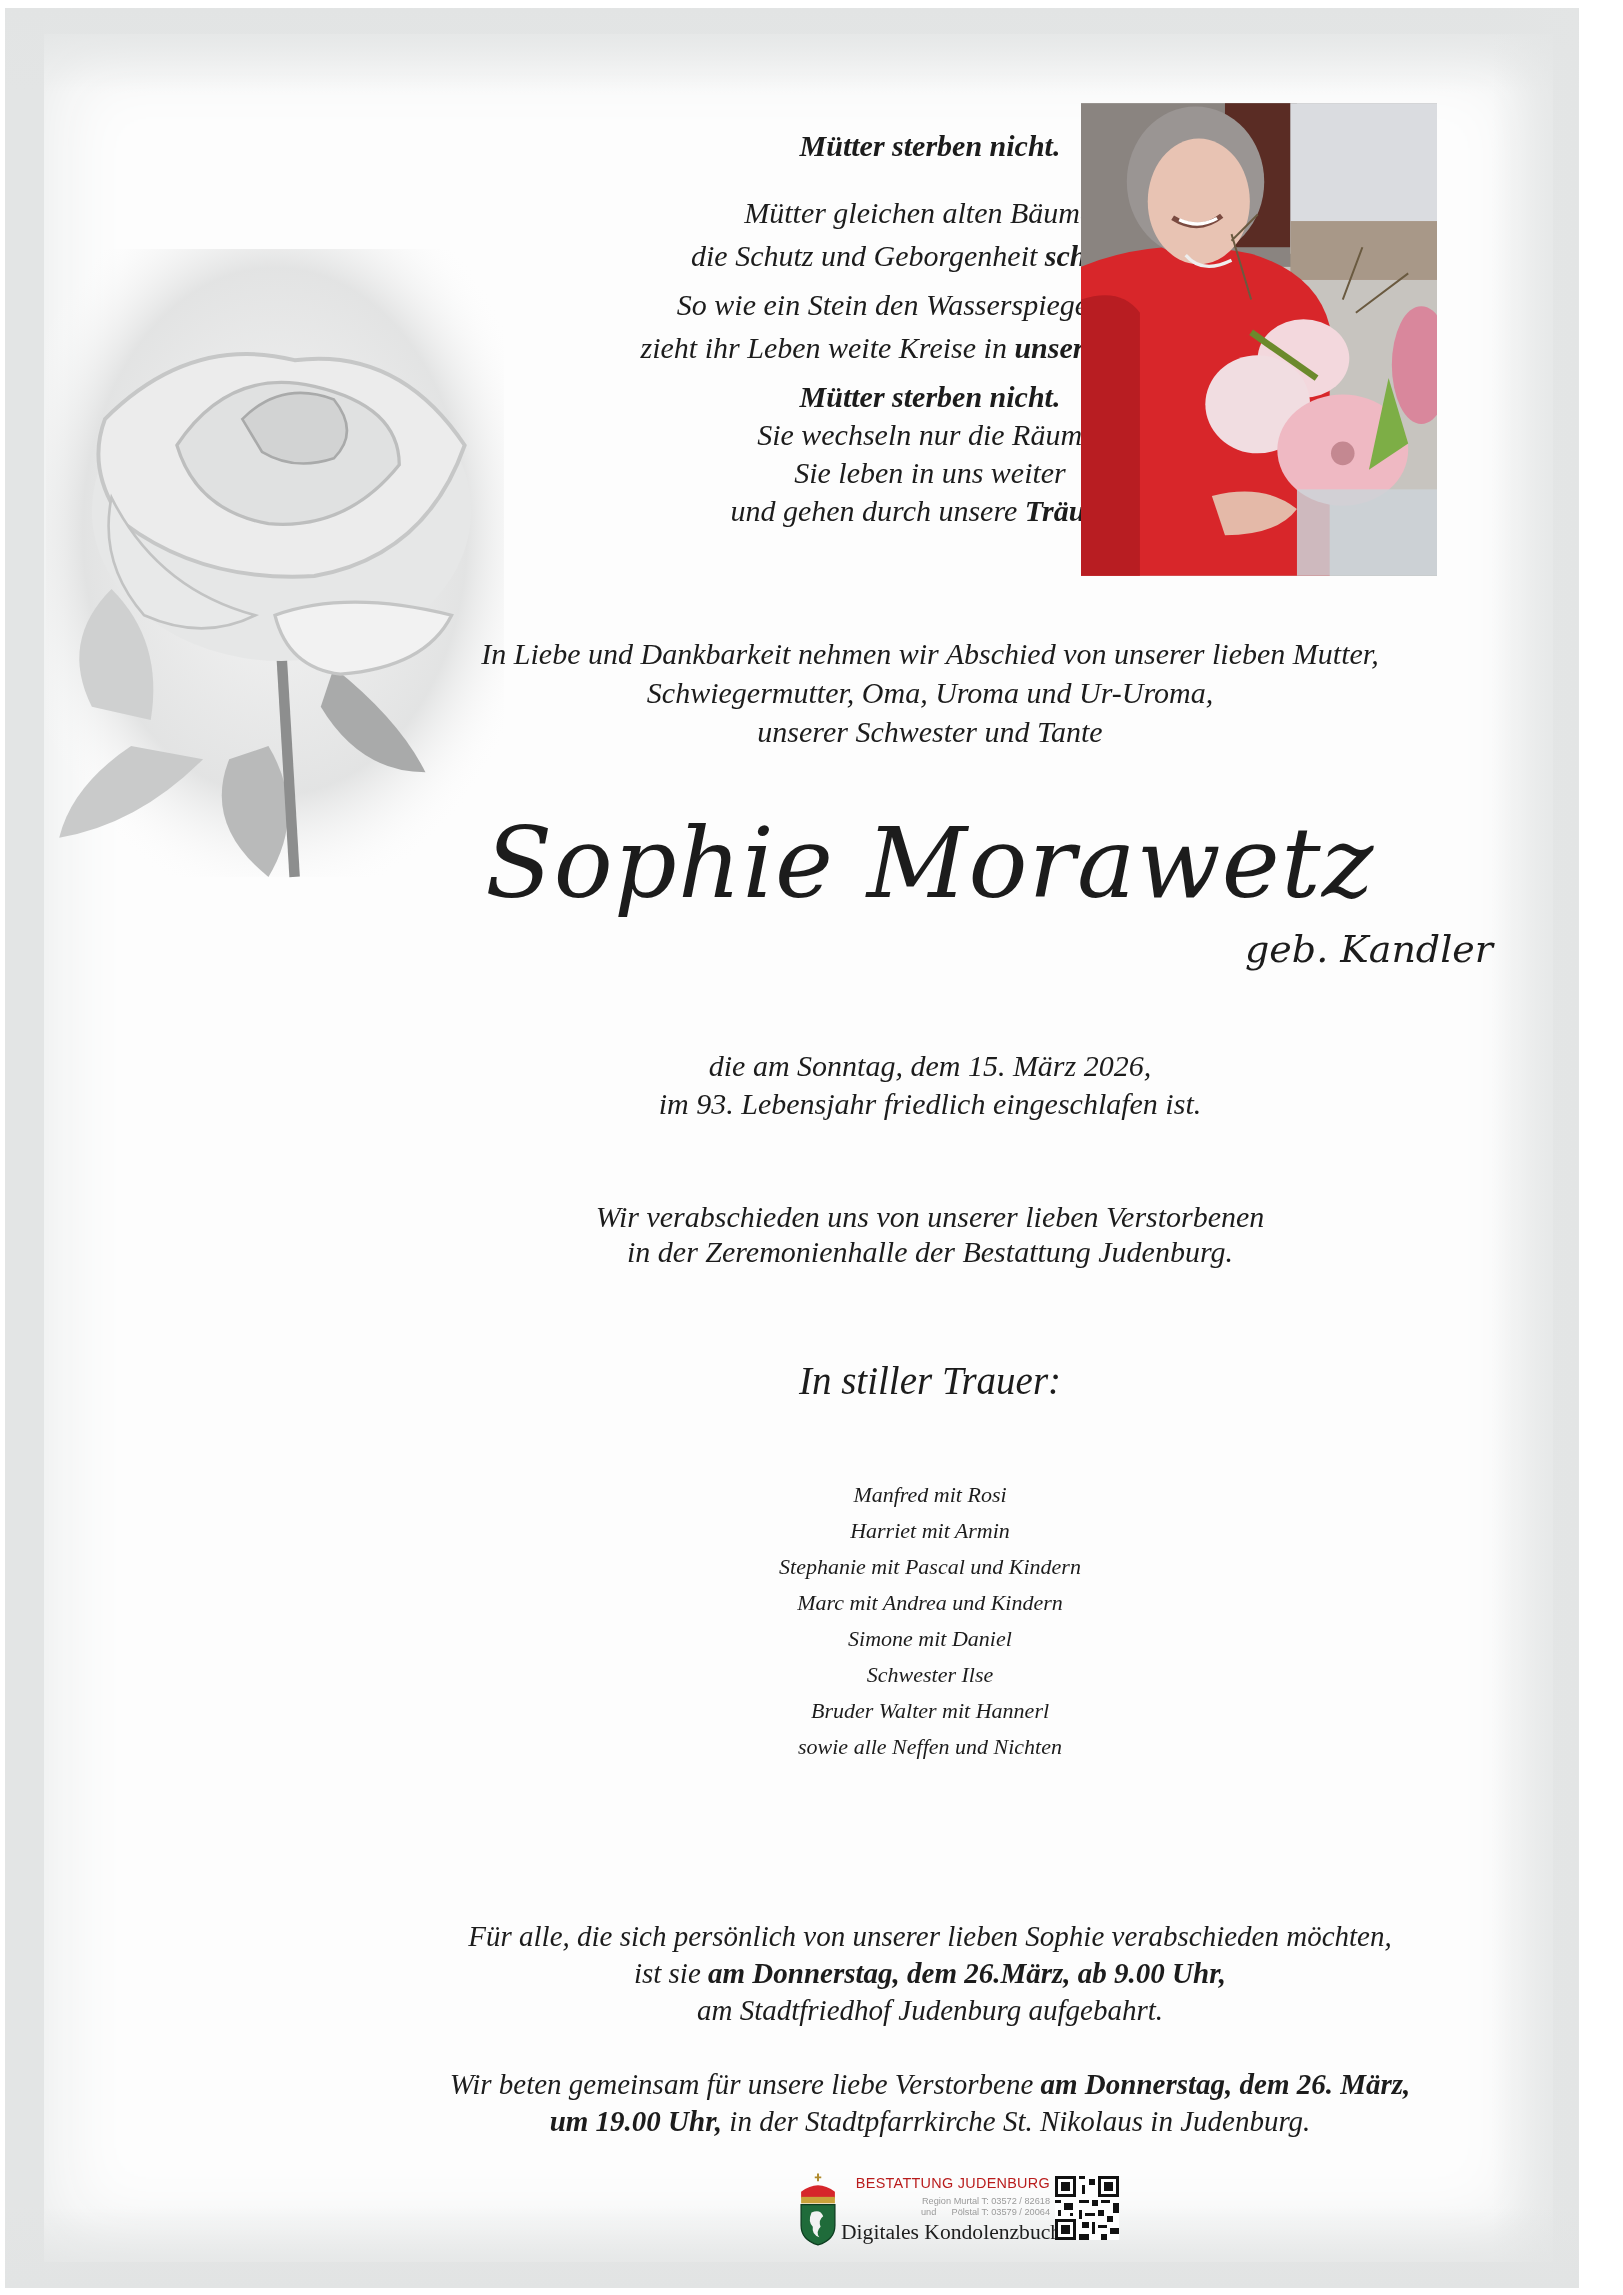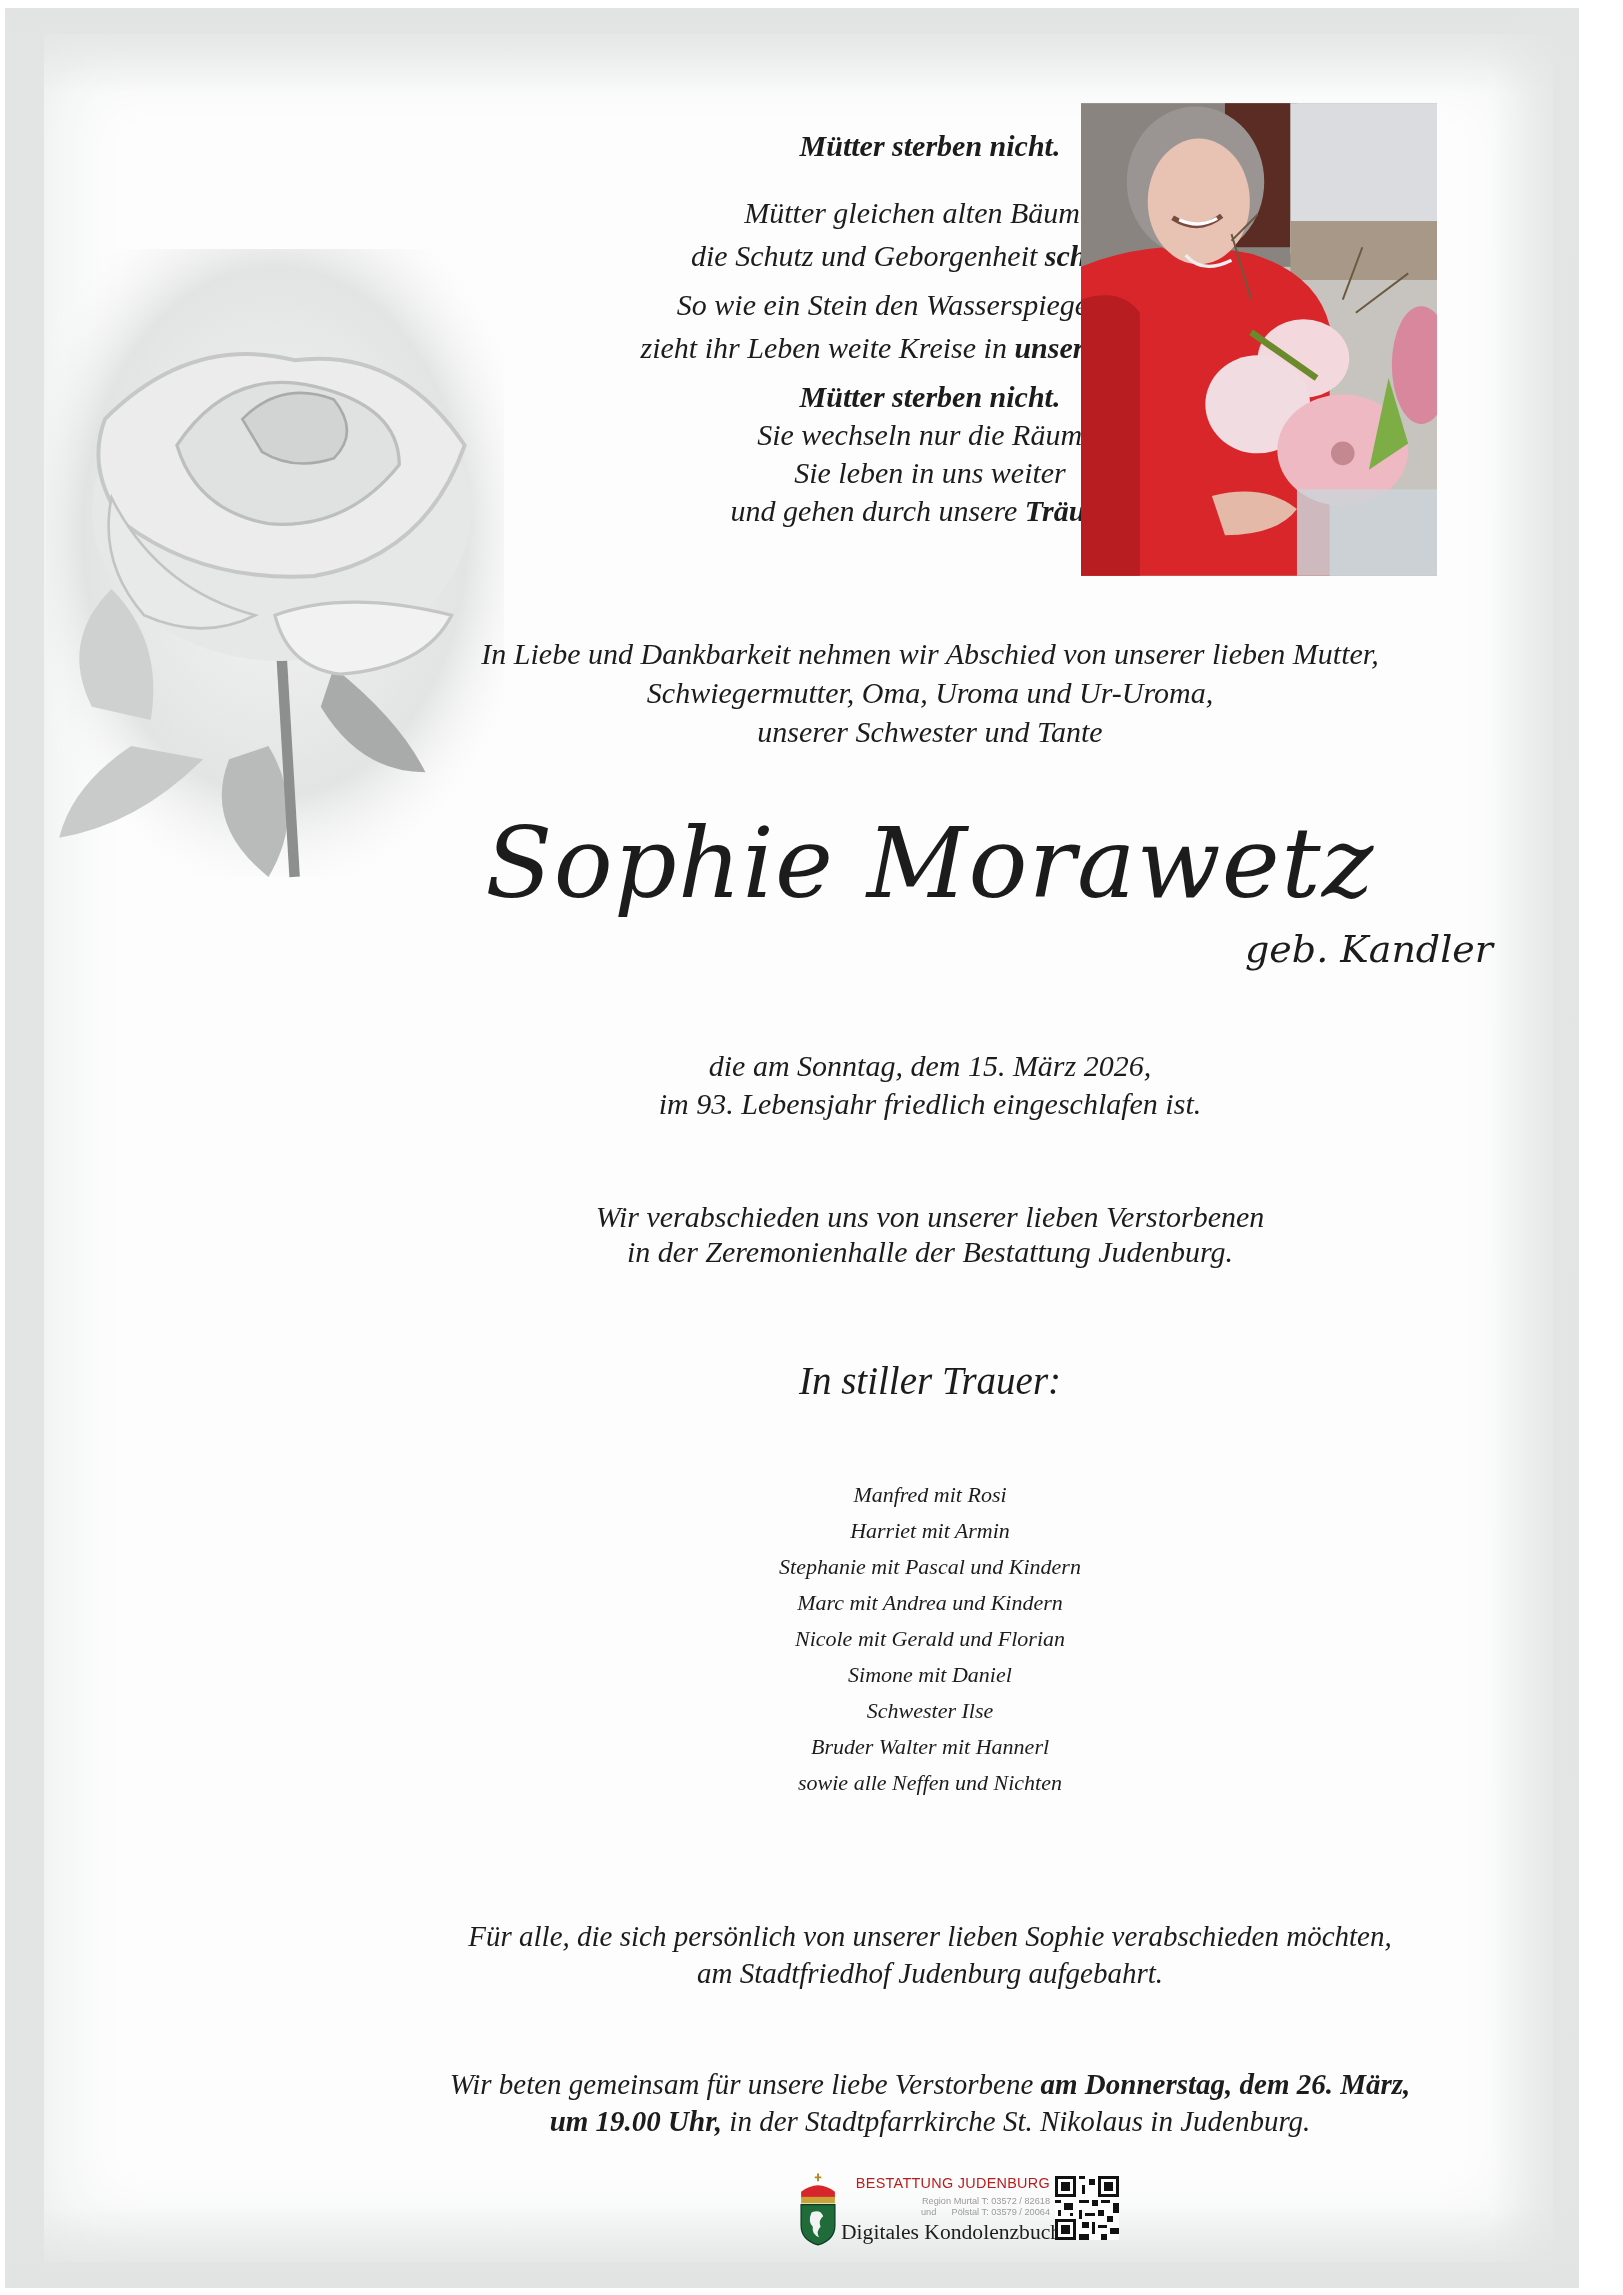--- a/index.html
+++ b/index.html
@@ -155,29 +155,29 @@
   <span class="line">Wir verabschieden uns von unserer lieben Verstorbenen</span>
   <span class="line">in der Zeremonienhalle der Bestattung Judenburg.</span>
 </div>
 
 <div class="mourners-heading">In stiller Trauer:</div>
 <div class="block family" style="top:1477px;">
   <span class="line" style="display:block">Manfred mit Rosi</span>
   <span class="line" style="display:block">Harriet mit Armin</span>
   <span class="line" style="display:block">Stephanie mit Pascal und Kindern</span>
   <span class="line" style="display:block">Marc mit Andrea und Kindern</span>
-  <span class="line" style="display:block">Nicole mit Gerald und Florian</span>
   <span class="line" style="display:block">Simone mit Daniel</span>
   <span class="line" style="display:block">Schwester Ilse</span>
   <span class="line" style="display:block">Bruder Walter mit Hannerl</span>
   <span class="line" style="display:block">sowie alle Neffen und Nichten</span>
 </div>
 
 <div class="block poem" style="top:1918px; line-height:37px; font-size:29px;">
   <span class="line">Für alle, die sich persönlich von unserer lieben Sophie verabschieden möchten,</span>
+  <span class="line"><span>ist sie </span><b>am Donnerstag, dem 26.März, ab 9.00 Uhr,</b></span>
   <span class="line">am Stadtfriedhof Judenburg aufgebahrt.</span>
 </div>
 
 <div class="block poem" style="top:2066px; line-height:37px; font-size:29px;">
   <span class="line"><span>Wir beten gemeinsam für unsere liebe Verstorbene </span><b>am Donnerstag, dem 26. März,</b></span>
   <span class="line"><b>um 19.00 Uhr,</b><span> in der Stadtpfarrkirche St. Nikolaus in Judenburg.</span></span>
 </div>
 
 <div class="footer-logo">
   <svg class="crest" viewBox="0 0 80 118">

